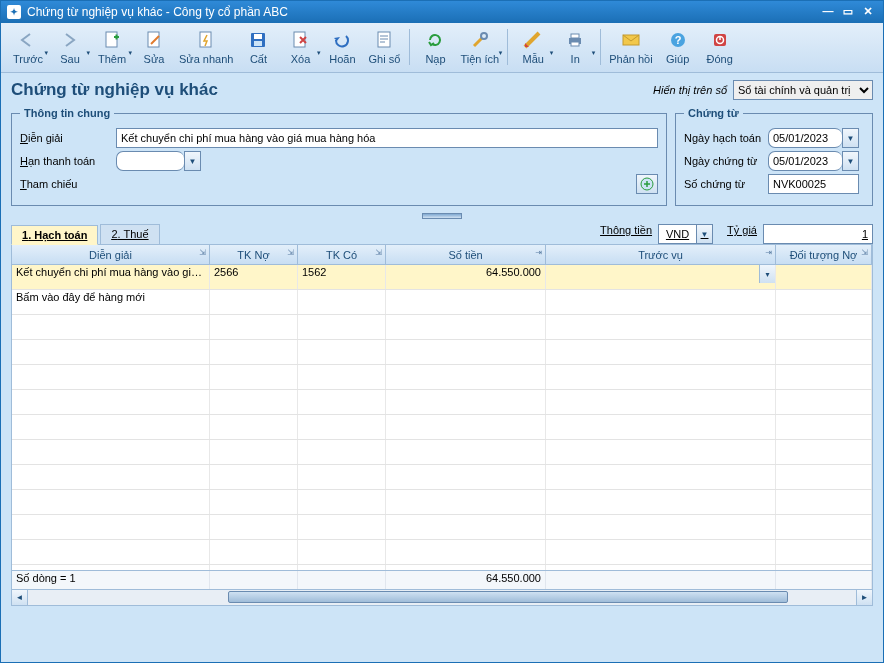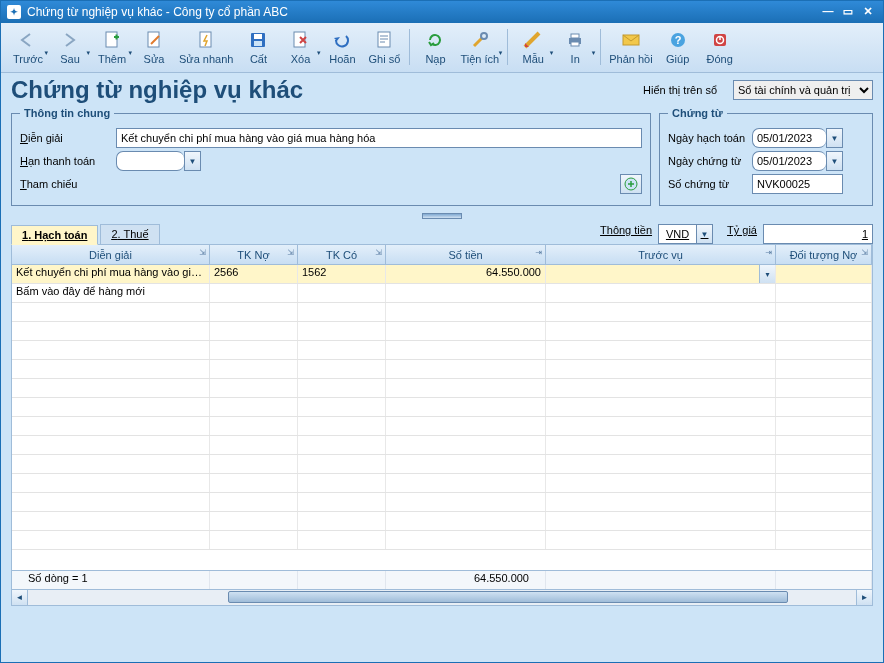--- a/index.html
+++ b/index.html
@@ -9,28 +9,28 @@
   .titlebar .title-icon { width: 14px; height: 14px; background: #fff; border-radius: 2px; margin-right: 6px; display:flex;align-items:center;justify-content:center;color:#1b6fb5;font-size:9px;font-weight:bold;}
   .titlebar .title-text { flex: 1; }
   .titlebar .win-btn { width: 18px; height: 14px; margin-left: 2px; color:#fff; text-align:center; cursor:pointer; font-weight:bold; font-size:11px; line-height:12px;}
   .toolbar { height: 50px; background: linear-gradient(#e3effa, #c8def3); display: flex; align-items: flex-start; padding: 4px 6px; border-bottom:1px solid #9fbcd9;}
   .tool-btn { display: flex; flex-direction: column; align-items: center; justify-content:flex-start; padding: 2px 4px; min-width: 42px; cursor: pointer; color:#1e4e79; position:relative; }
   .tool-btn .ic { width: 22px; height: 22px; display:flex; align-items:center; justify-content:center; margin-bottom:2px;}
   .tool-btn .lbl { font-size: 11px; white-space: nowrap; }
   .tool-sep { width:1px; background:#9fbcd9; height:36px; margin:2px 4px;}
   .tool-btn.has-drop::after { content:"▾"; font-size:7px; position:absolute; top:22px; right:1px; color:#1e4e79;}
   .header-bar { height: 34px; padding: 4px 10px; display:flex; align-items:center; }
-  .header-bar h1 { font-size: 24px; color: #1e4e79; font-weight:bold; flex:1; }
-  .header-bar .lbl2 { font-size:11px; margin-right:16px;}
+  .header-bar h1 { font-size: 17px; color: #1e4e79; font-weight:bold; flex:1; }
+  .header-bar .lbl2 { font-size:11px; margin-right:6px;font-style:italic;}
   .header-bar select { font-size:11px; width:140px; height:20px; border:1px solid #6a8bb0;}
   .mid { display:flex; padding: 0 10px 6px 10px; gap:8px; }
   fieldset { border:1px solid #6a8bb0; padding: 6px 8px 8px 8px; }
   legend { color:#1e4e79; font-size:11px; padding:0 4px; font-weight:bold;}
   .fs-general { flex:1; }
-  .fs-voucher { width:214px; }
+  .fs-voucher { width:198px; }
   .frow { display:flex; align-items:center; margin:3px 0; }
   .frow label { width:96px; font-size:11px; }
   .frow label u { text-decoration: underline; }
   .frow input[type=text] { border:1px solid #6a8bb0; height:20px; padding:1px 4px; font-size:11px; }
   .frow .combo { display:flex; }
   .frow .combo input { border-right:none;border-radius:7px;}
   .frow .combo .dd { width:17px; height:20px; border:1px solid #6a8bb0; background:linear-gradient(#f0f6fc,#cfe1f2); display:flex;align-items:center;justify-content:center;cursor:pointer; color:#1e4e79; font-size:8px;}
   .ref-btn { width:22px; height:20px; border:1px solid #6a8bb0; background:linear-gradient(#f0f6fc,#cfe1f2); display:flex;align-items:center;justify-content:center; cursor:pointer;}
   .tiny-bar { height:8px; display:flex; justify-content:center; align-items:center;}
   .tiny-bar .grip { width:40px; height:6px; background:linear-gradient(#7fa8d0,#cfe1f2); border:1px solid #6a8bb0; cursor:pointer;}
@@ -44,29 +44,29 @@
   .cur-combo input { width:38px; height:20px; border:1px solid #6a8bb0; border-right:none; font-size:11px; padding:1px 4px; text-align:center;}
   .cur-combo .dd { width:17px; height:20px; border:1px solid #6a8bb0; background:linear-gradient(#f0f6fc,#cfe1f2); display:flex;align-items:center;justify-content:center;cursor:pointer;font-size:8px;color:#1e4e79;}
   .rate-lbl { font-size:11px; margin-right:6px;}
   .rate-input { width:110px; height:20px; border:1px solid #6a8bb0; font-size:11px; padding:1px 4px; text-align:right;}
   .grid-wrap { margin:0 10px; border:1px solid #9fbcd9; height:346px; background:#fff; display:flex; flex-direction:column;}
   .grid-head { display:flex; background:linear-gradient(#e3effa,#c8def3); border-bottom:1px solid #9fbcd9; height:20px;}
   .gh { border-right:1px solid #9fbcd9; display:flex; align-items:center; justify-content:center; font-size:11px; color:#1e4e79; position:relative; cursor:pointer;}
   .gh .pin { position:absolute; right:3px; top:3px; font-size:8px; color:#5a7da3;}
   .c1{width:198px;} .c2{width:88px;} .c3{width:88px;} .c4{width:160px;} .c5{width:230px;} .c6{width:96px;}
   .grid-body { flex:1; overflow:hidden; position:relative;}
-  .grow { display:flex; height:19px; border-bottom:1px solid #e3e3e3; font-size:11px;}
+  .grow { display:flex; height:25px; border-bottom:1px solid #e3e3e3; font-size:11px;}
   .gc { border-right:1px solid #e8e8e8; padding:1px 4px; overflow:hidden; white-space:nowrap; text-overflow:ellipsis;}
   .grow.active { background:#fff6c9;}
   .grow.active .gc { }
   .gc.r { text-align:right;}
   .gc.c5 { position:relative; }
   .gc.c5 .dd { position:absolute; right:0; top:0; width:16px; height:18px; border-left:1px solid #9fbcd9; background:linear-gradient(#f0f6fc,#cfe1f2); display:flex;align-items:center;justify-content:center;font-size:8px;color:#1e4e79;cursor:pointer;}
   .grid-footer { display:flex; height:19px; border-top:1px solid #9fbcd9; background:#f3f7fb; font-size:11px;}
-  .gf { border-right:1px solid #e0e6ee; padding:1px 16px;}
+  .gf { border-right:1px solid #e0e6ee; padding:1px 4px;}
   .gf.r{text-align:right;}
   .hscroll { height:16px; margin:0 10px; border:1px solid #9fbcd9; border-top:none; background:#e8eef5; position:relative; display:flex;}
   .hscroll .arrow { width:16px; background:linear-gradient(#f0f6fc,#cfe1f2); border-right:1px solid #9fbcd9; display:flex;align-items:center;justify-content:center;font-size:8px;color:#1e4e79;cursor:pointer;}
   .hscroll .arrow.right{border-right:none;border-left:1px solid #9fbcd9;}
   .hscroll .track{flex:1;position:relative;}
   .hscroll .thumb{position:absolute;left:200px;top:1px;height:12px;width:560px;background:linear-gradient(#cfe1f2,#9fbcd9);border:1px solid #6a8bb0;border-radius:2px;cursor:pointer;}
   svg { display:block; }
 </style>
 </head>
 <body>

